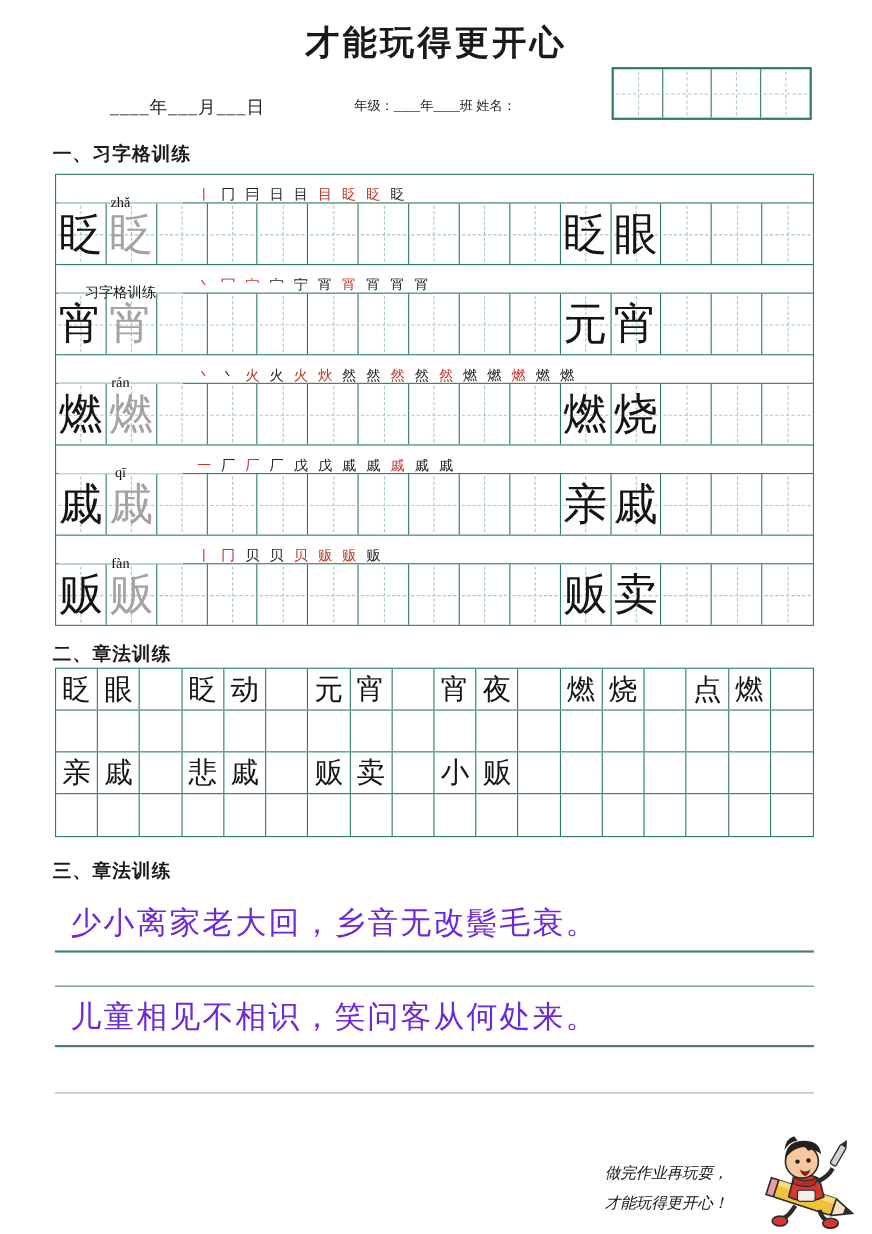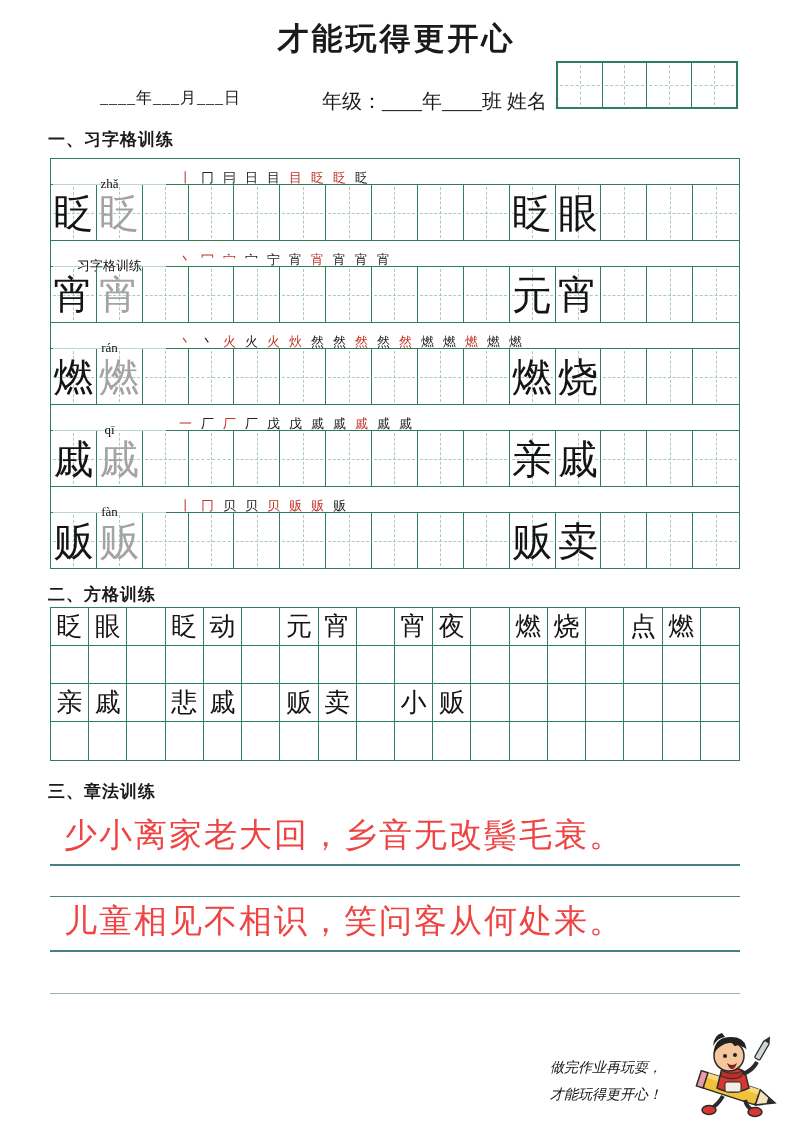--- a/index.html
+++ b/index.html
@@ -7,21 +7,21 @@
   .page {
     position:relative; width:793px; height:1122px; background:#ffffff;
     font-family:"Liberation Sans", sans-serif; color:#1a1a1a; overflow:hidden;
     margin:0 auto;
   }
   .title {
     position:absolute; top:18px; left:0; width:100%; text-align:center;
     font-size:31px; font-weight:bold; letter-spacing:3px;
   }
   .dateline { position:absolute; top:88px; left:64px; font-size:16px; font-family:"Liberation Serif", serif; letter-spacing:1px;margin-left:36px; }
-  .classline { position:absolute; top:88px; left:322px; font-size:20px; font-family:"Liberation Serif", serif; }
+  .classline { position:absolute; top:88px; left:322px; font-size:12px; font-family:"Liberation Serif", serif; }
   .name-grid {
     position:absolute; top:61px; left:556px; width:182px; height:48px;
     display:grid; grid-template-columns:repeat(4,1fr);
     border:2px solid var(--green);
   }
   .name-cell { position:relative; border-right:1.5px solid var(--green); }
   .name-cell:last-child { border-right:none; }
   .cross-v, .cross-h { position:absolute; pointer-events:none; }
   .cross-v { left:50%; top:2px; bottom:2px; border-left:1px dashed var(--dash); }
   .cross-h { top:50%; left:2px; right:2px; border-top:1px dashed var(--dash); }
@@ -59,21 +59,21 @@
   .fg-row { display:grid; grid-template-columns:repeat(18,1fr); height:38px; border-bottom:1px solid var(--green); }
   .fg-row:last-child { border-bottom:none; }
   .fg-cell { border-right:1px solid var(--green); display:flex; align-items:center; justify-content:center;
              font-family:"DejaVu Serif", serif; font-size:26px; color:#141414; }
   .fg-cell:last-child { border-right:none; }
 
   
   .zf-wrap { position:absolute; top:810px; left:50px; width:690px; }
   .zf-text {
     height:56px; display:flex; align-items:flex-end; padding:0 0 6px 14px;
-    font-family:"DejaVu Serif", serif; font-size:33px; letter-spacing:2px; color:#ef4444;
+    font-family:"DejaVu Serif", serif; font-size:28px; letter-spacing:2px; color:#6d28d9;
     border-bottom:2px solid var(--teal);
   }
   .zf-blank { height:31px; border-bottom:1.5px solid var(--teal); }
   .zf-blank.last { height:42px; border-bottom:1.5px solid #9ab2ac; }
   .zf-text.second { height:55px; margin-top:0; }
 
   
   .page-num { position:absolute; top:1085px; left:0; width:100%; text-align:center; font-size:16px; font-family:"Liberation Serif", serif; }
   .mascot-box { position:absolute; right:8px; top:1030px; width:250px; height:90px; }
   .mascot-say {
@@ -553,21 +553,21 @@
             <div class="cross-h"></div>
           </div>
           <div class="xz-cell">
             <div class="cross-v"></div>
             <div class="cross-h"></div>
           </div>
         </div>
       </div>
     </div>
 
-  <div class="sec-heading" id="sec2-heading">二、方格训练</div>
+  <div class="sec-heading" id="sec2-heading">二、章法训练</div>
 
   <div class="fg-grid" id="fg-grid">
       <div class="fg-row">
         <div class="fg-cell">眨</div>
         <div class="fg-cell">眼</div>
         <div class="fg-cell"></div>
         <div class="fg-cell">眨</div>
         <div class="fg-cell">动</div>
         <div class="fg-cell"></div>
         <div class="fg-cell">元</div>

